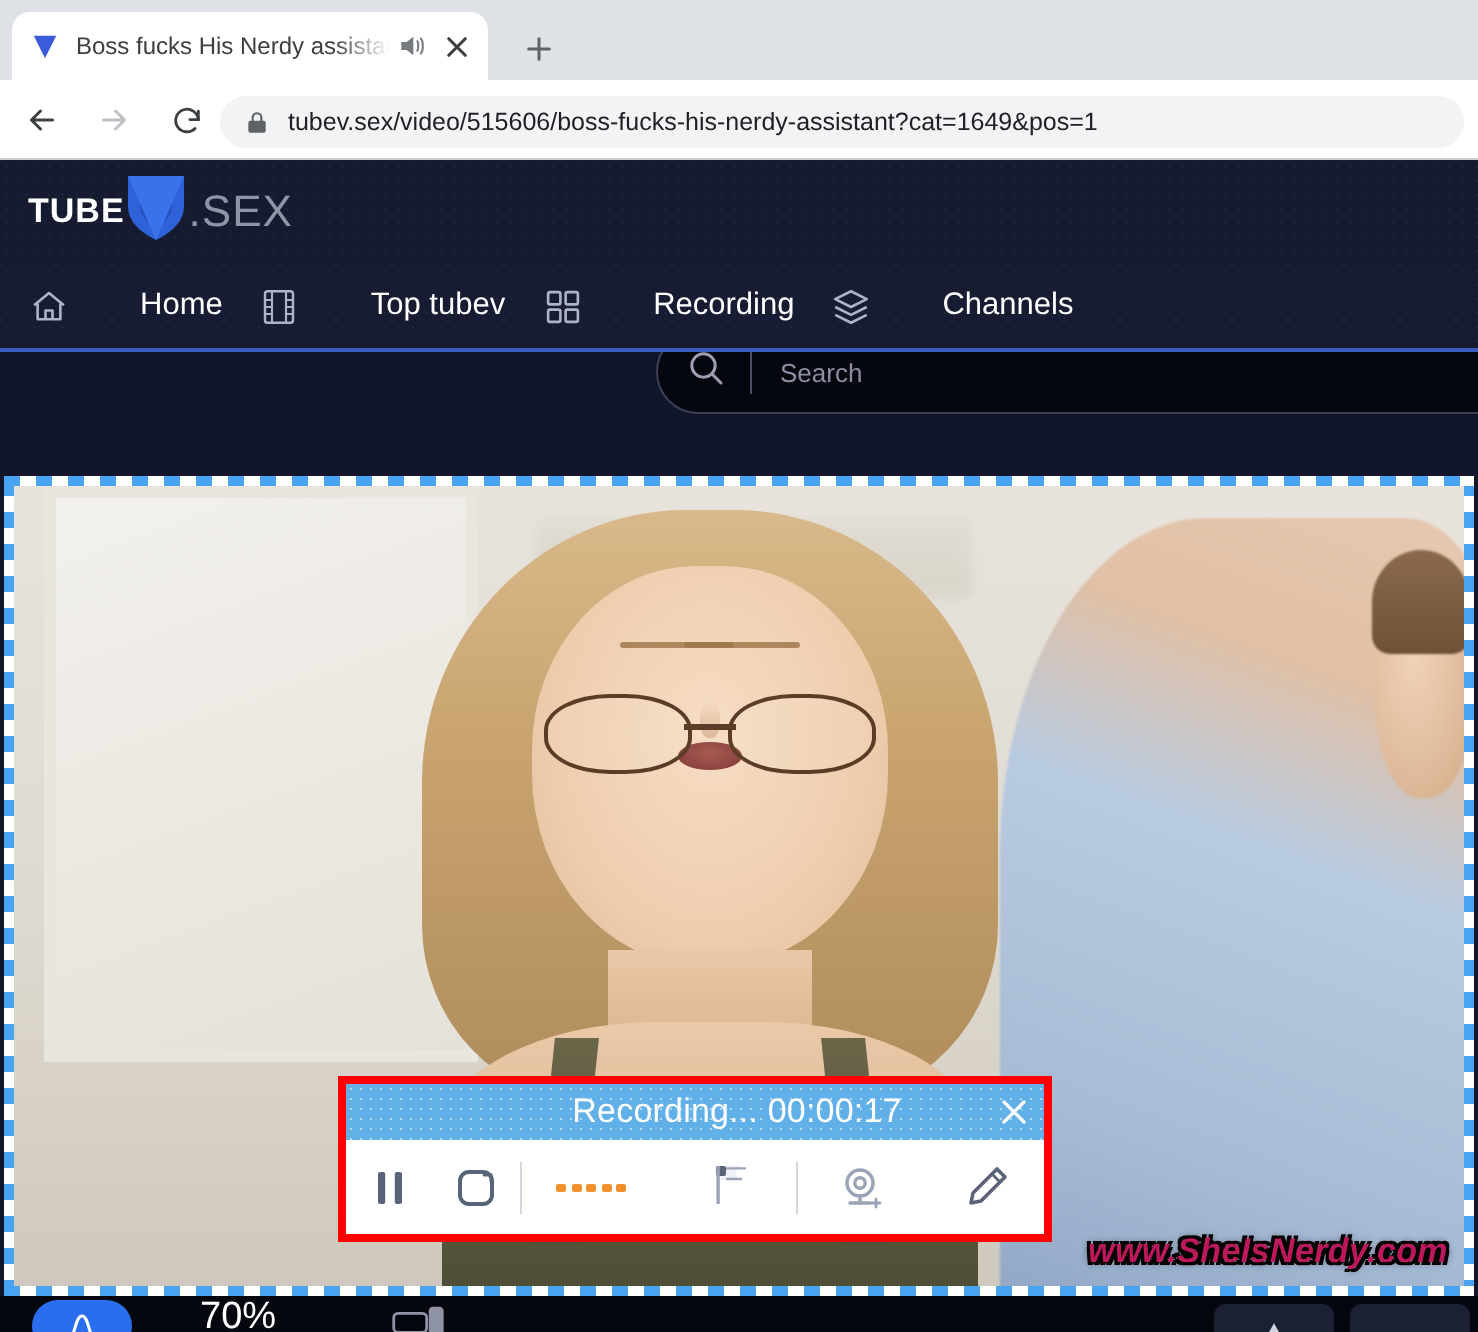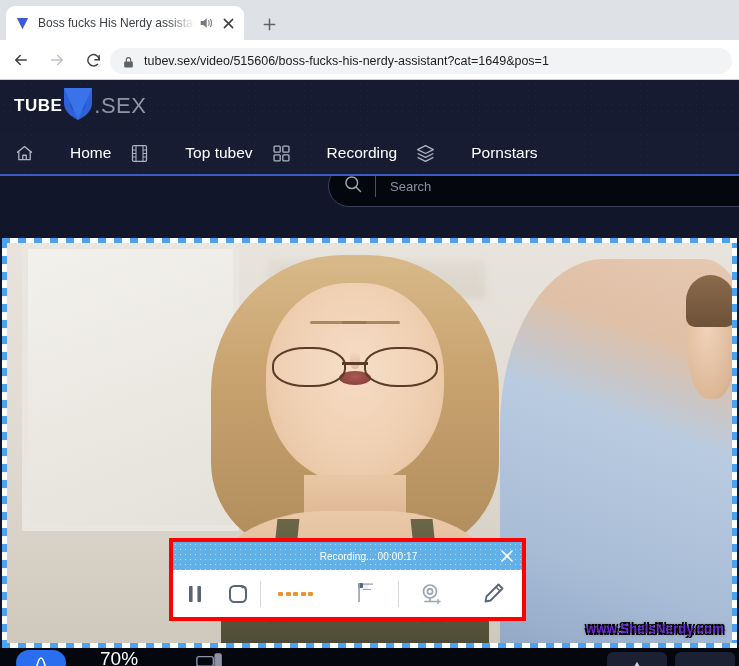--- a/index.html
+++ b/index.html
@@ -209,22 +209,22 @@
   .sw-chest { position: absolute; left: 8%; top: 64%; width: 84%; height: 36%;
     background: linear-gradient(180deg,#eac9a9 0%, #e2bd99 36%, #5d5a3f 58%, #4b4a33 100%);
     border-radius: 40% 40% 0 0; }
   .sw-strap { position: absolute; top: 66%; width: 7%; height: 26%;
     background: linear-gradient(180deg,#6a6648,#514f38); transform: skewX(-6deg); }
   .sw-strap.l { left: 24%; }
   .sw-strap.r { right: 24%; transform: skewX(6deg); }
 
   .watermark {
     position: absolute; right: 8px; bottom: 7px;
-    font-size: 13px; font-weight: bold; 
-    color: #6d28d9;
+    font-size: 17px; font-weight: bold; font-style: italic;
+    color: #be185d;
     letter-spacing: .2px;
     text-shadow:
       -1.6px -1.6px 0 #000, 1.6px -1.6px 0 #000,
       -1.6px  1.6px 0 #000, 1.6px  1.6px 0 #000,
       0 0 4px rgba(0,0,0,.9);
     white-space: nowrap;
   }
 
   
   .rec-toolbar {
@@ -234,21 +234,21 @@
     background: #ffffff;
     box-sizing: border-box;
   }
   .rec-header {
     position: relative; height: 28px;
     background: #62b0e8;
     background-image: radial-gradient(rgba(255,255,255,.55) .6px, transparent .6px);
     background-size: 5px 5px;
     display: flex; align-items: center; justify-content: center;
   }
-  .rec-header-text { font-size: 10px; color: #ffffff; letter-spacing: .1px; padding-left: 42px; }
+  .rec-header-text { font-size: 17px; color: #ffffff; letter-spacing: .1px; padding-left: 42px; }
   .rec-close {
     position: absolute; right: 8px; top: 50%; transform: translateY(-50%);
     width: 14px; height: 14px;
   }
   .rec-body {
     height: 47px; background: #ffffff;
     display: flex; align-items: center;
   }
   .rec-btn { display: flex; align-items: center; justify-content: center; }
   .rec-sep { width: 1px; height: 26px; background: #d3d7de; flex: 0 0 1px; }
@@ -399,21 +399,21 @@
         <span class="nav-label">Recording</span>
       </div>
       <div class="nav-item">
         <span class="nav-icon">
           <svg width="21" height="21" viewBox="0 0 24 24" stroke="#aeb4c6" stroke-width="1.5" fill="none" stroke-linejoin="round">
             <path d="M12 3l9 4.5-9 4.5-9-4.5L12 3z"></path>
             <path d="M3 12l9 4.5 9-4.5"></path>
             <path d="M3 16.5L12 21l9-4.5"></path>
           </svg>
         </span>
-        <span class="nav-label">Pornstars</span>
+        <span class="nav-label">Channels</span>
       </div>
     </div>
 
   </div>
 
   <div class="capture-region">
     <div class="video-frame">
       <div class="scene-wall"></div>
       <div class="scene-window"></div>
       <div class="scene-shelf"></div>

